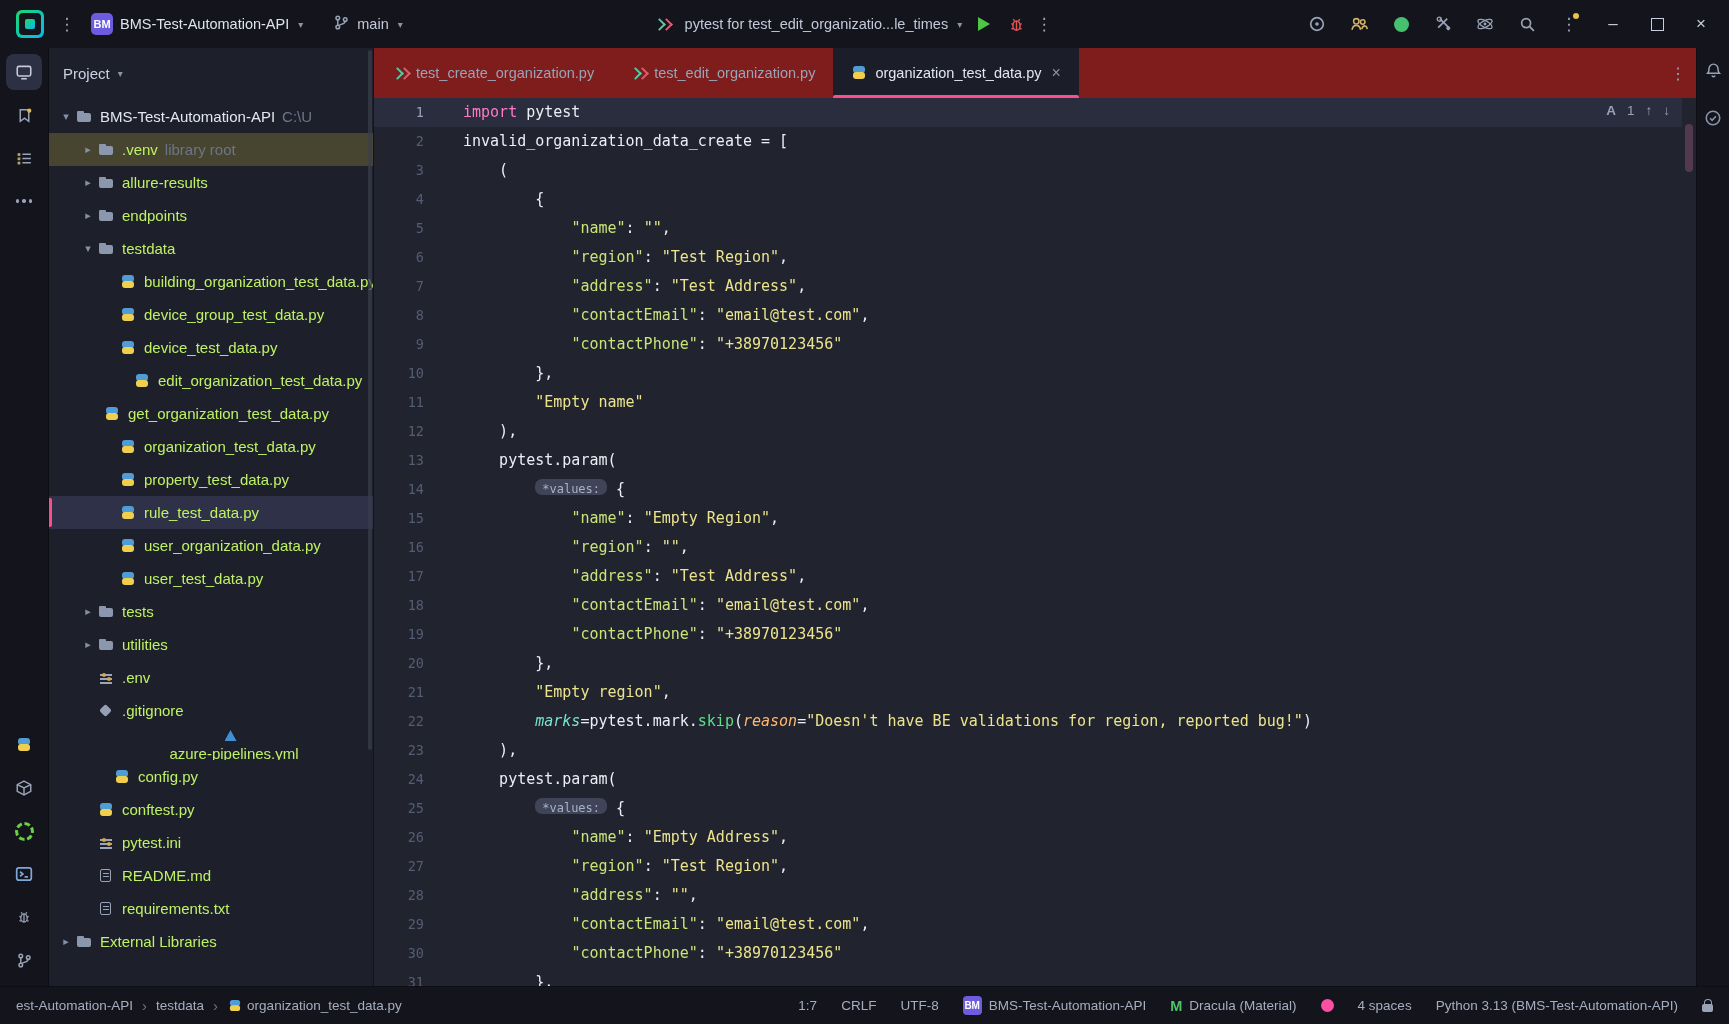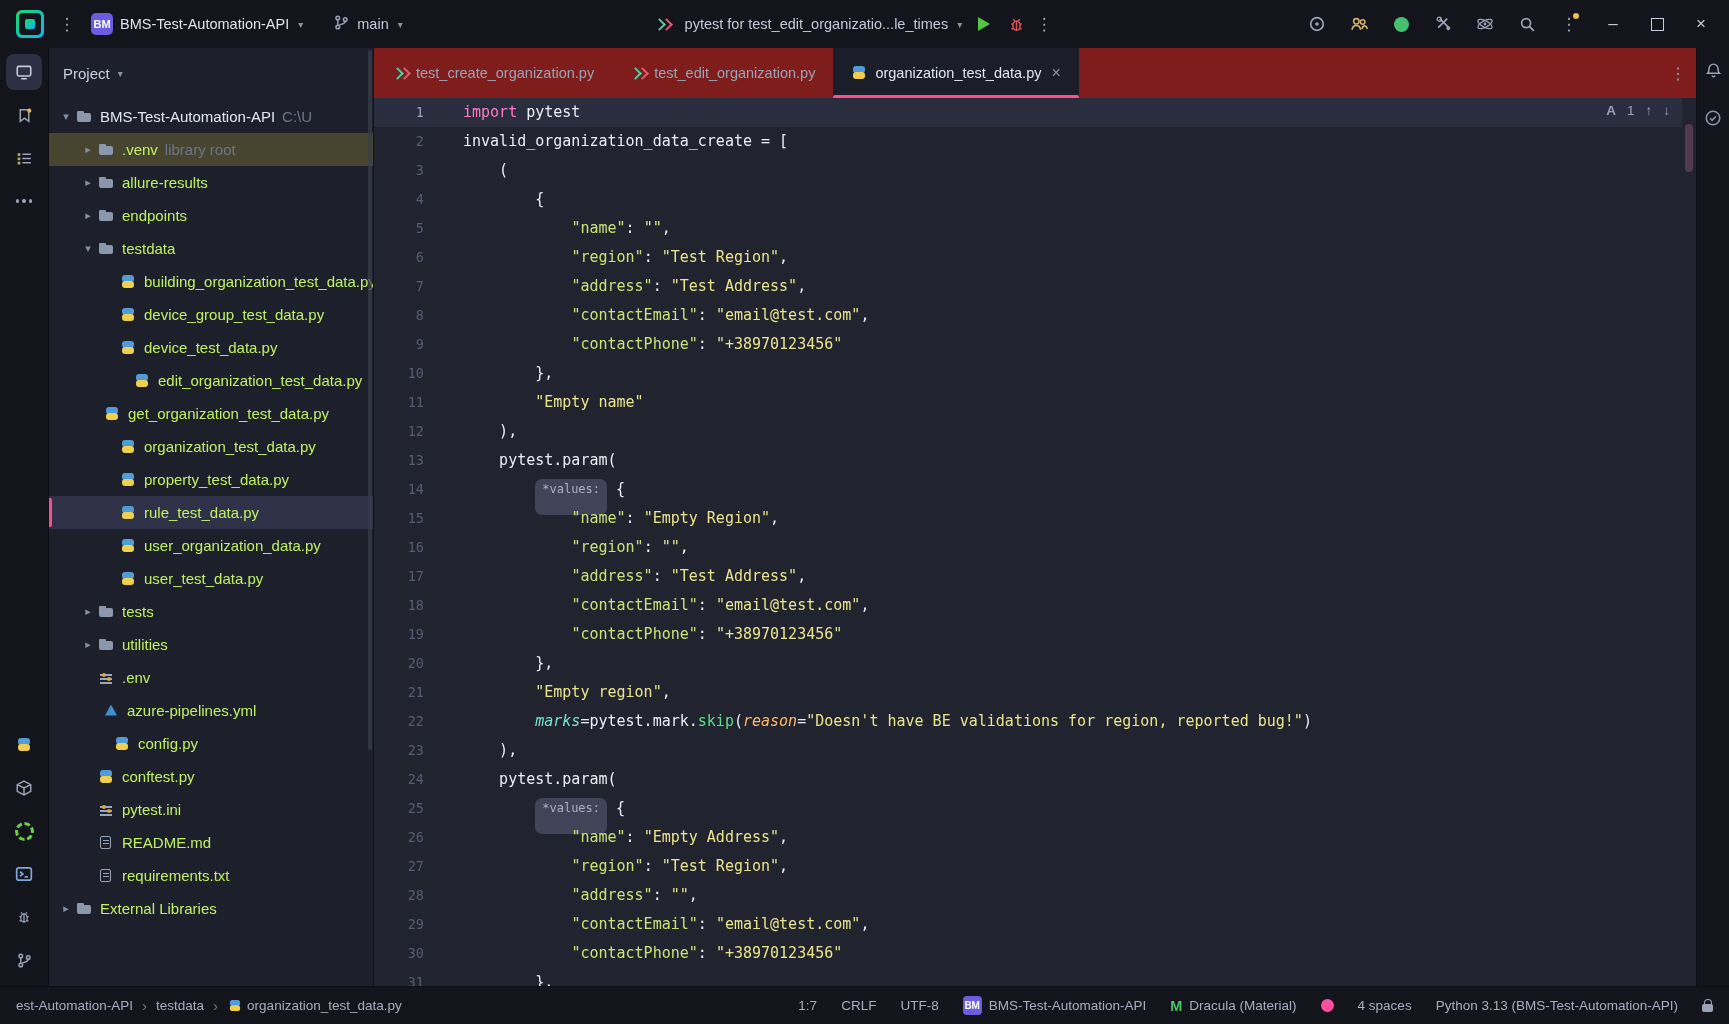--- a/index.html
+++ b/index.html
@@ -92,21 +92,21 @@
   .cl.hl{background:#2a2d3d;}
   .cl.hl .ln{color:#97a0ba;}
   .tok-pl{color:#eceef6;}
   .tok-kw{color:#ff79c6;}
   .tok-skey{color:#c9e377;}
   .tok-str{color:#ebe48c;}
   .tok-fn{color:#5ce087;}
   .tok-iarg{color:#79e3d2;font-style:italic;}
   .tok-oarg{color:#ffb86c;font-style:italic;}
   .inlay{display:inline-block;background:#3f4458;color:#a9b2c9;border-radius:7px;padding:0 7px;font-size:12px;
-         line-height:20px;height:36px;vertical-align:1px;}
+         line-height:20px;height:16px;vertical-align:1px;}
   .occ{position:absolute;top:5px;right:26px;display:flex;align-items:center;gap:11px;color:#97a1b8;font-size:13.5px;
        font-family:"Liberation Sans",sans-serif;z-index:3;}
   .occ-a{font-weight:bold;}
   .sb-track{position:absolute;top:0;right:0;width:14px;bottom:0;}
   .sb-thumb{position:absolute;top:26px;right:3px;width:8px;height:48px;border-radius:4px;background:#53394f;}
 
   
   .rightstrip{width:32px;flex:none;background:#13141c;display:flex;flex-direction:column;align-items:center;
               padding-top:14px;gap:26px;border-left:1px solid #0d0e13;}
 
@@ -374,21 +374,26 @@
           <div class="trow" title="utilities" style="padding-left: 30px;">
             <span class="chev">▸</span>
             <span class="tic tic-folder"></span>
             <span class="tlabel">utilities</span>
           </div>
           <div class="trow" title=".env" style="padding-left: 30px;">
             <span class="chev"></span>
             <span class="tic tic-sliders"></span>
             <span class="tlabel">.env</span>
           </div>
-          <div class="trow" title="azure-pipelines.yml" style="padding-left: 35px;">
+          <div class="trow" title=".gitignore" style="padding-left: 30px;">
+            <span class="chev"></span>
+            <span class="tic tic-git"></span>
+            <span class="tlabel">.gitignore</span>
+          </div>
+          <div class="trow" title="azure-pipelines.yml" style="padding-left: 46px; flex-direction: column;">
             <span class="chev"></span>
             <span class="tic tic-yml"></span>
             <span class="tlabel">azure-pipelines.yml</span>
           </div>
           <div class="trow" title="config.py" style="padding-left: 46px;">
             <span class="chev"></span>
             <span class="tic tic-python"></span>
             <span class="tlabel">config.py</span>
           </div>
           <div class="trow" title="conftest.py" style="padding-left: 30px;">

